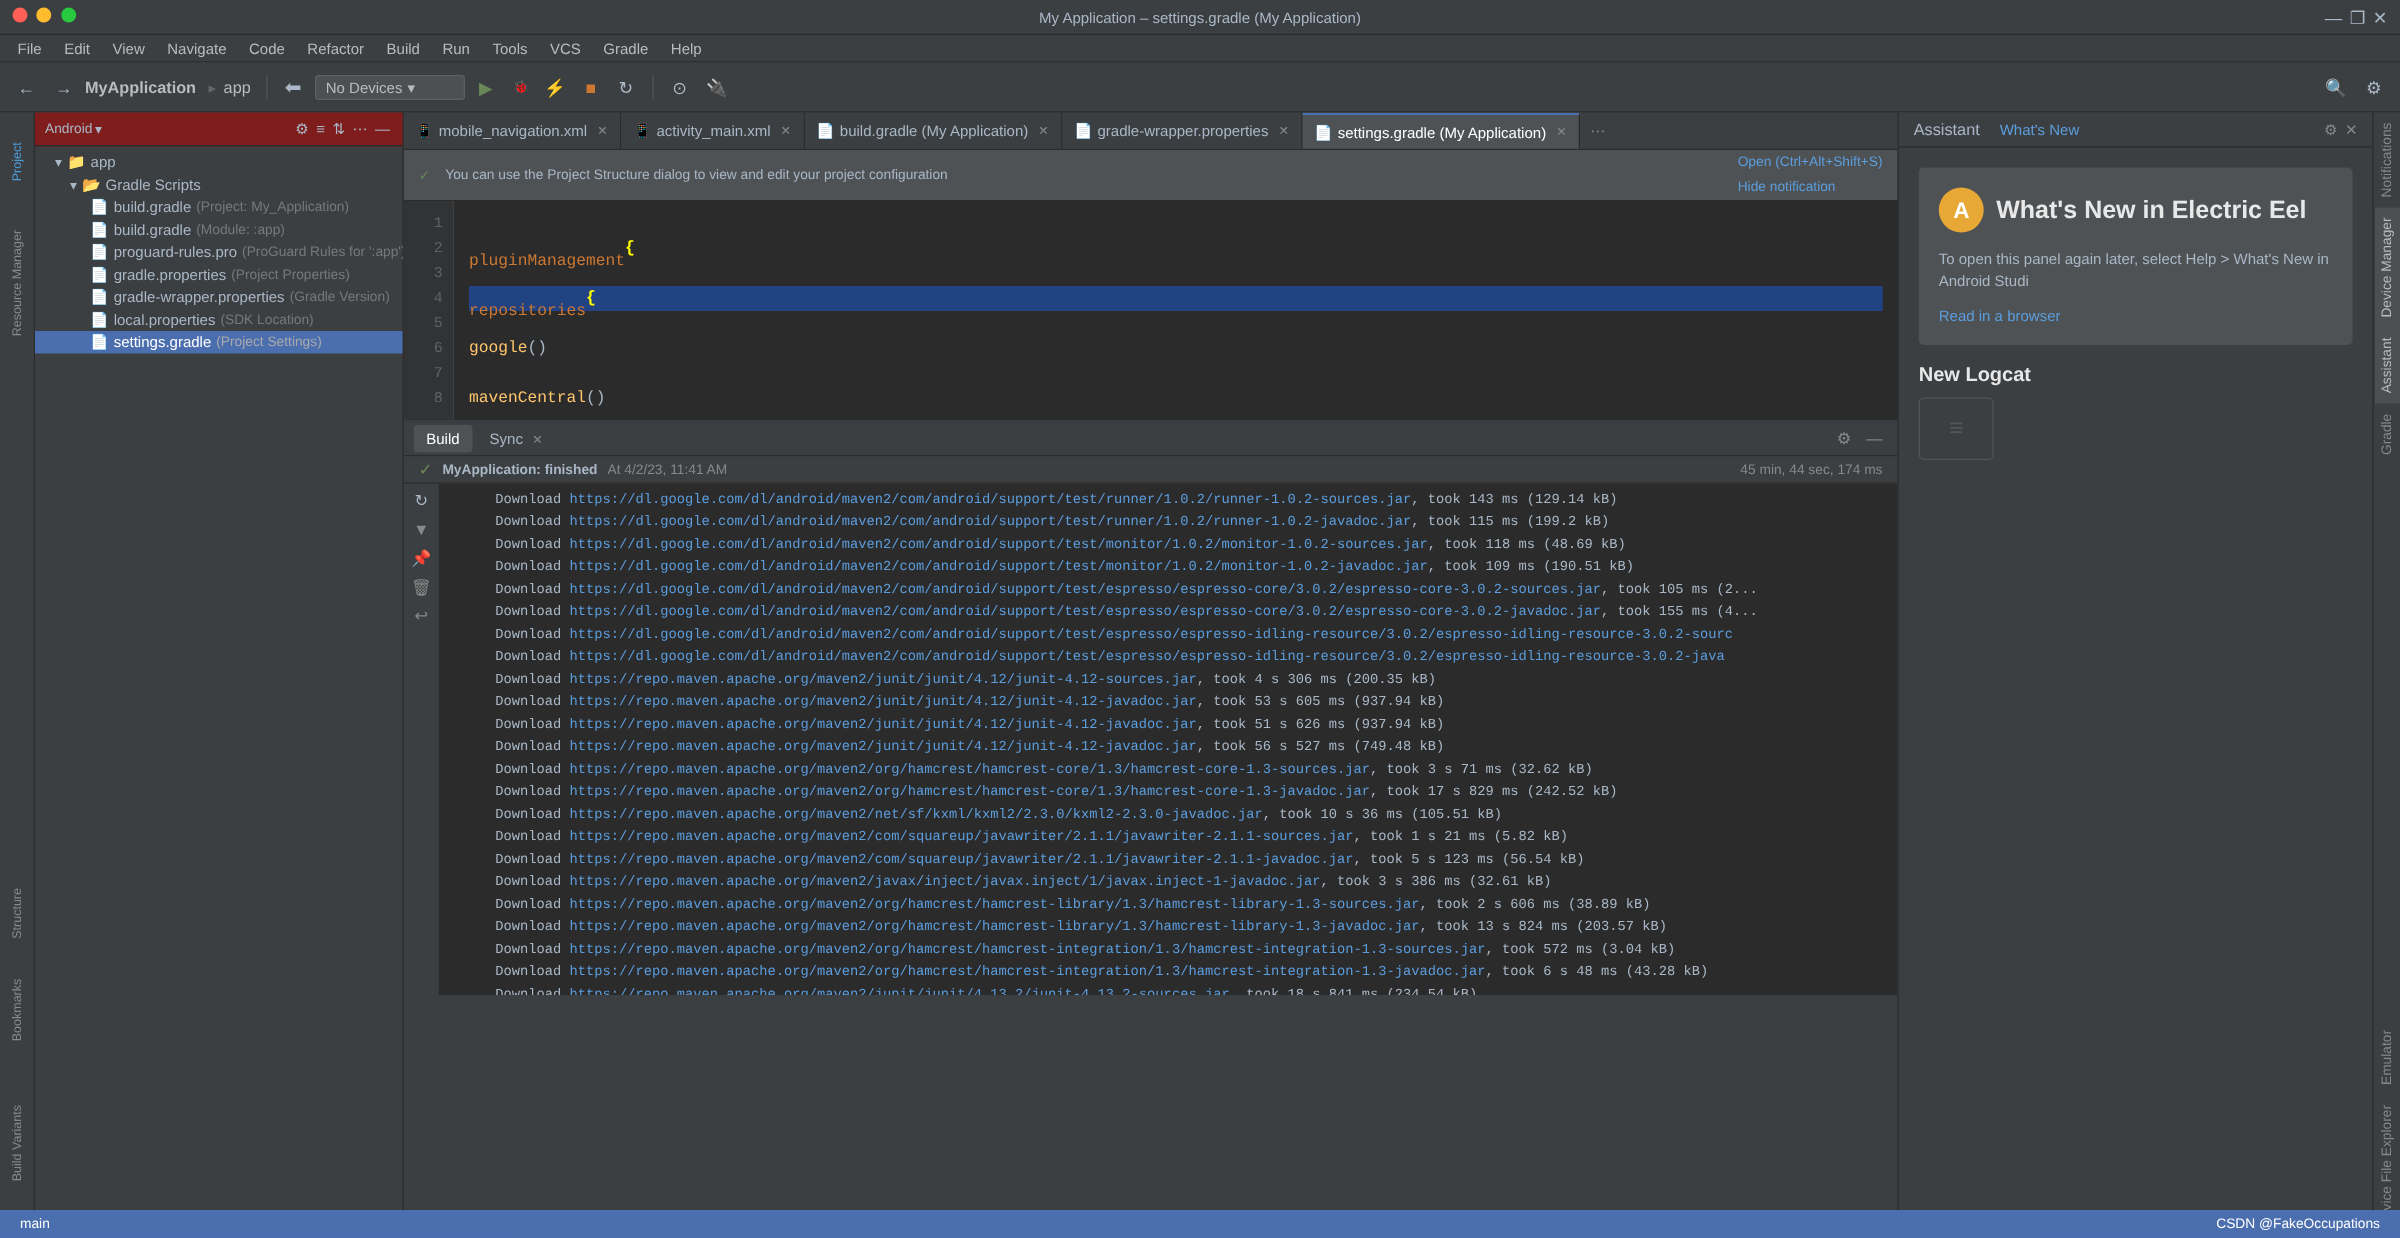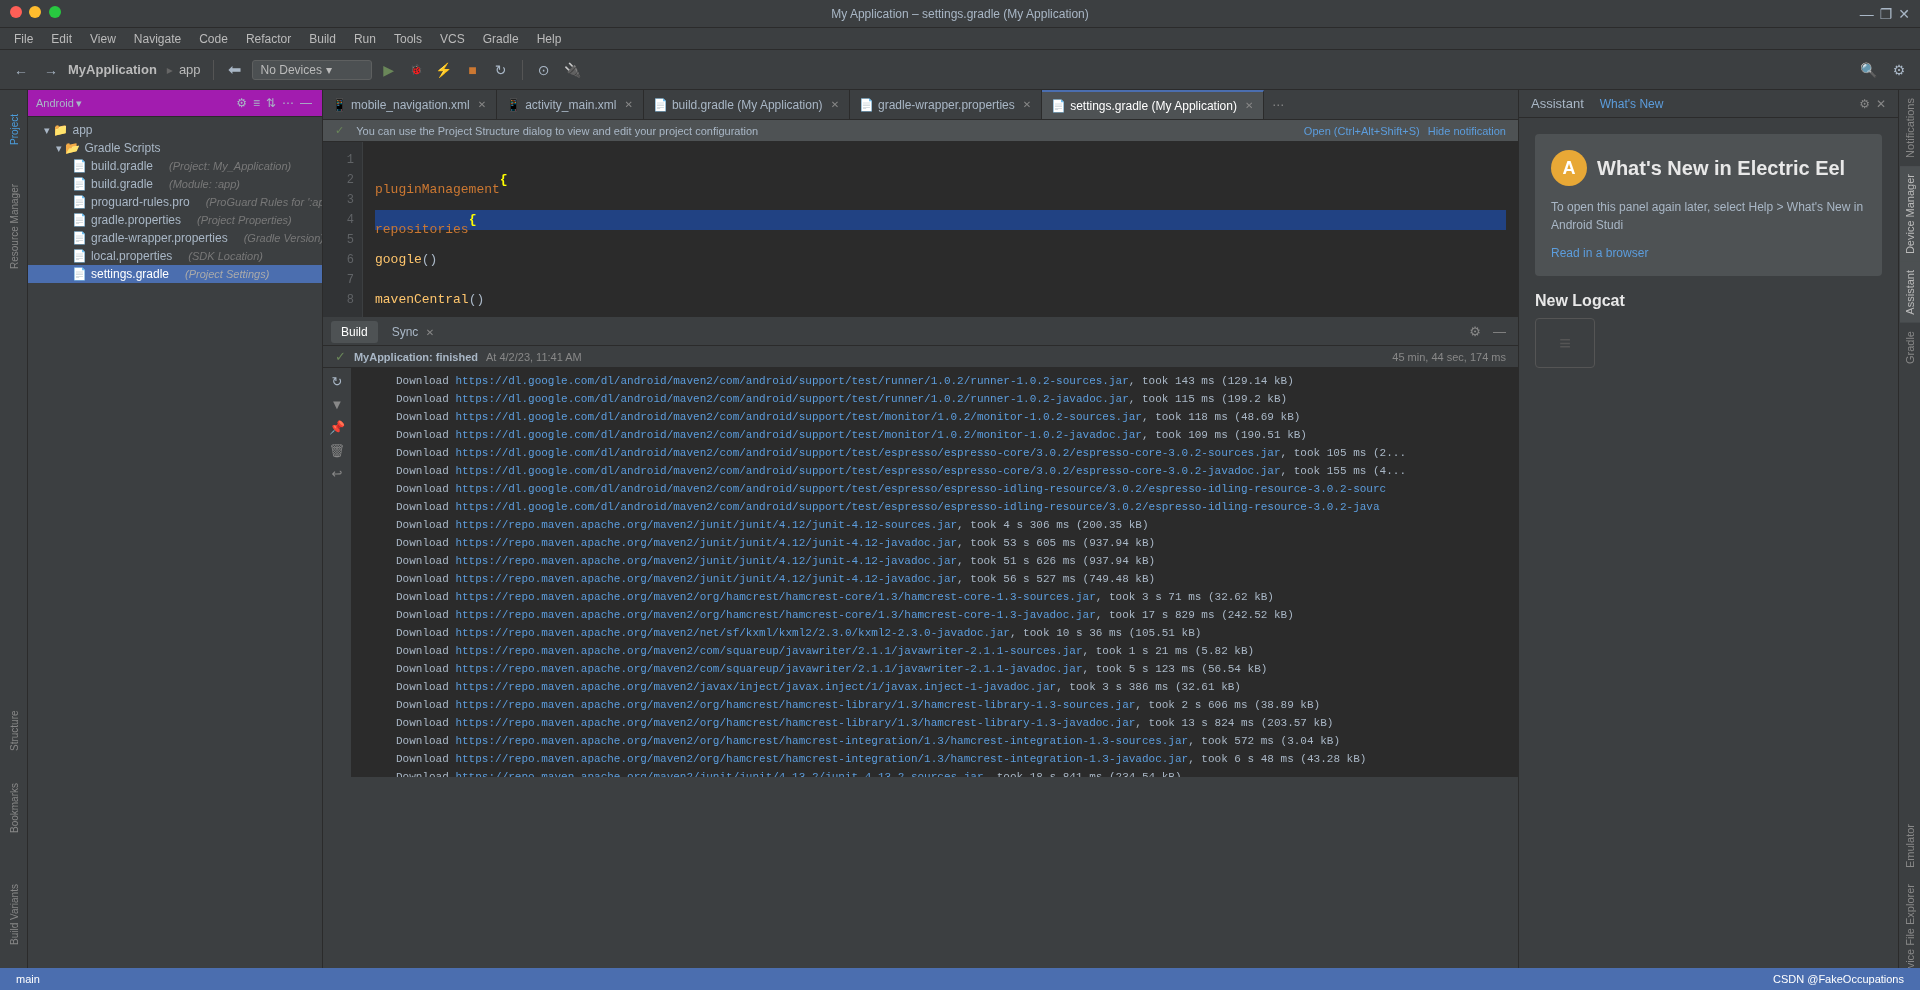--- a/index.html
+++ b/index.html
@@ -129,21 +129,21 @@
       width: 295px;
       background: #3c3f41;
       display: flex;
       flex-direction: column;
       border-right: 1px solid #2b2b2b;
     }
     #project-header {
       display: flex;
       align-items: center;
       padding: 4px 8px;
-      background: #a21caf;
+      background: #7f1d1d;
       border-bottom: 1px solid #2b2b2b;
       gap: 4px;
     }
     .android-badge {
       background: transparent;
       border: none;
       color: #a9b7c6;
       font-size: 11px;
       cursor: pointer;
       display: flex; align-items: center; gap: 2px;
@@ -162,21 +162,21 @@
       display: flex;
       align-items: center;
       padding: 2px 8px 2px 16px;
       cursor: pointer;
       color: #a9b7c6;
       white-space: nowrap;
     }
     .tree-item.selected { background: #4b6eaf; color: white; }
     .tree-item .icon { margin-right: 4px; font-size: 11px; }
     .tree-item .label { font-size: 12px; }
-    .tree-item .sub-label { color: #787878; margin-left: 16px; font-size: 11px; font-style: italic; }
+    .tree-item .sub-label { color: #787878; margin-left: 4px; font-size: 11px; }
     .tree-indent-1 { padding-left: 28px; }
     .tree-indent-2 { padding-left: 44px; }
 
     
     #center-area {
       flex: 1;
       display: flex;
       flex-direction: column;
       overflow: hidden;
     }
@@ -212,21 +212,21 @@
     #notification-bar {
       background: #4e5254;
       padding: 4px 12px;
       font-size: 11px;
       color: #a9b7c6;
       display: flex;
       align-items: center;
       gap: 8px;
       border-bottom: 1px solid #2b2b2b;
     }
-    #notification-bar .notif-actions { margin-left: auto; display: flex; gap: 8px; }
+    #notification-bar .notif-actions { margin-left: auto; display: flex; gap: 8px; flex-direction: column; }
     .notif-link { color: #5c9ddd; cursor: pointer; text-decoration: none; }
     .notif-checkmark { color: #6a8759; margin-right: 4px; }
 
     
     #code-editor {
       flex: 1;
       background: #2b2b2b;
       overflow: auto;
       font-family: 'Courier New', monospace;
       font-size: 13px;

